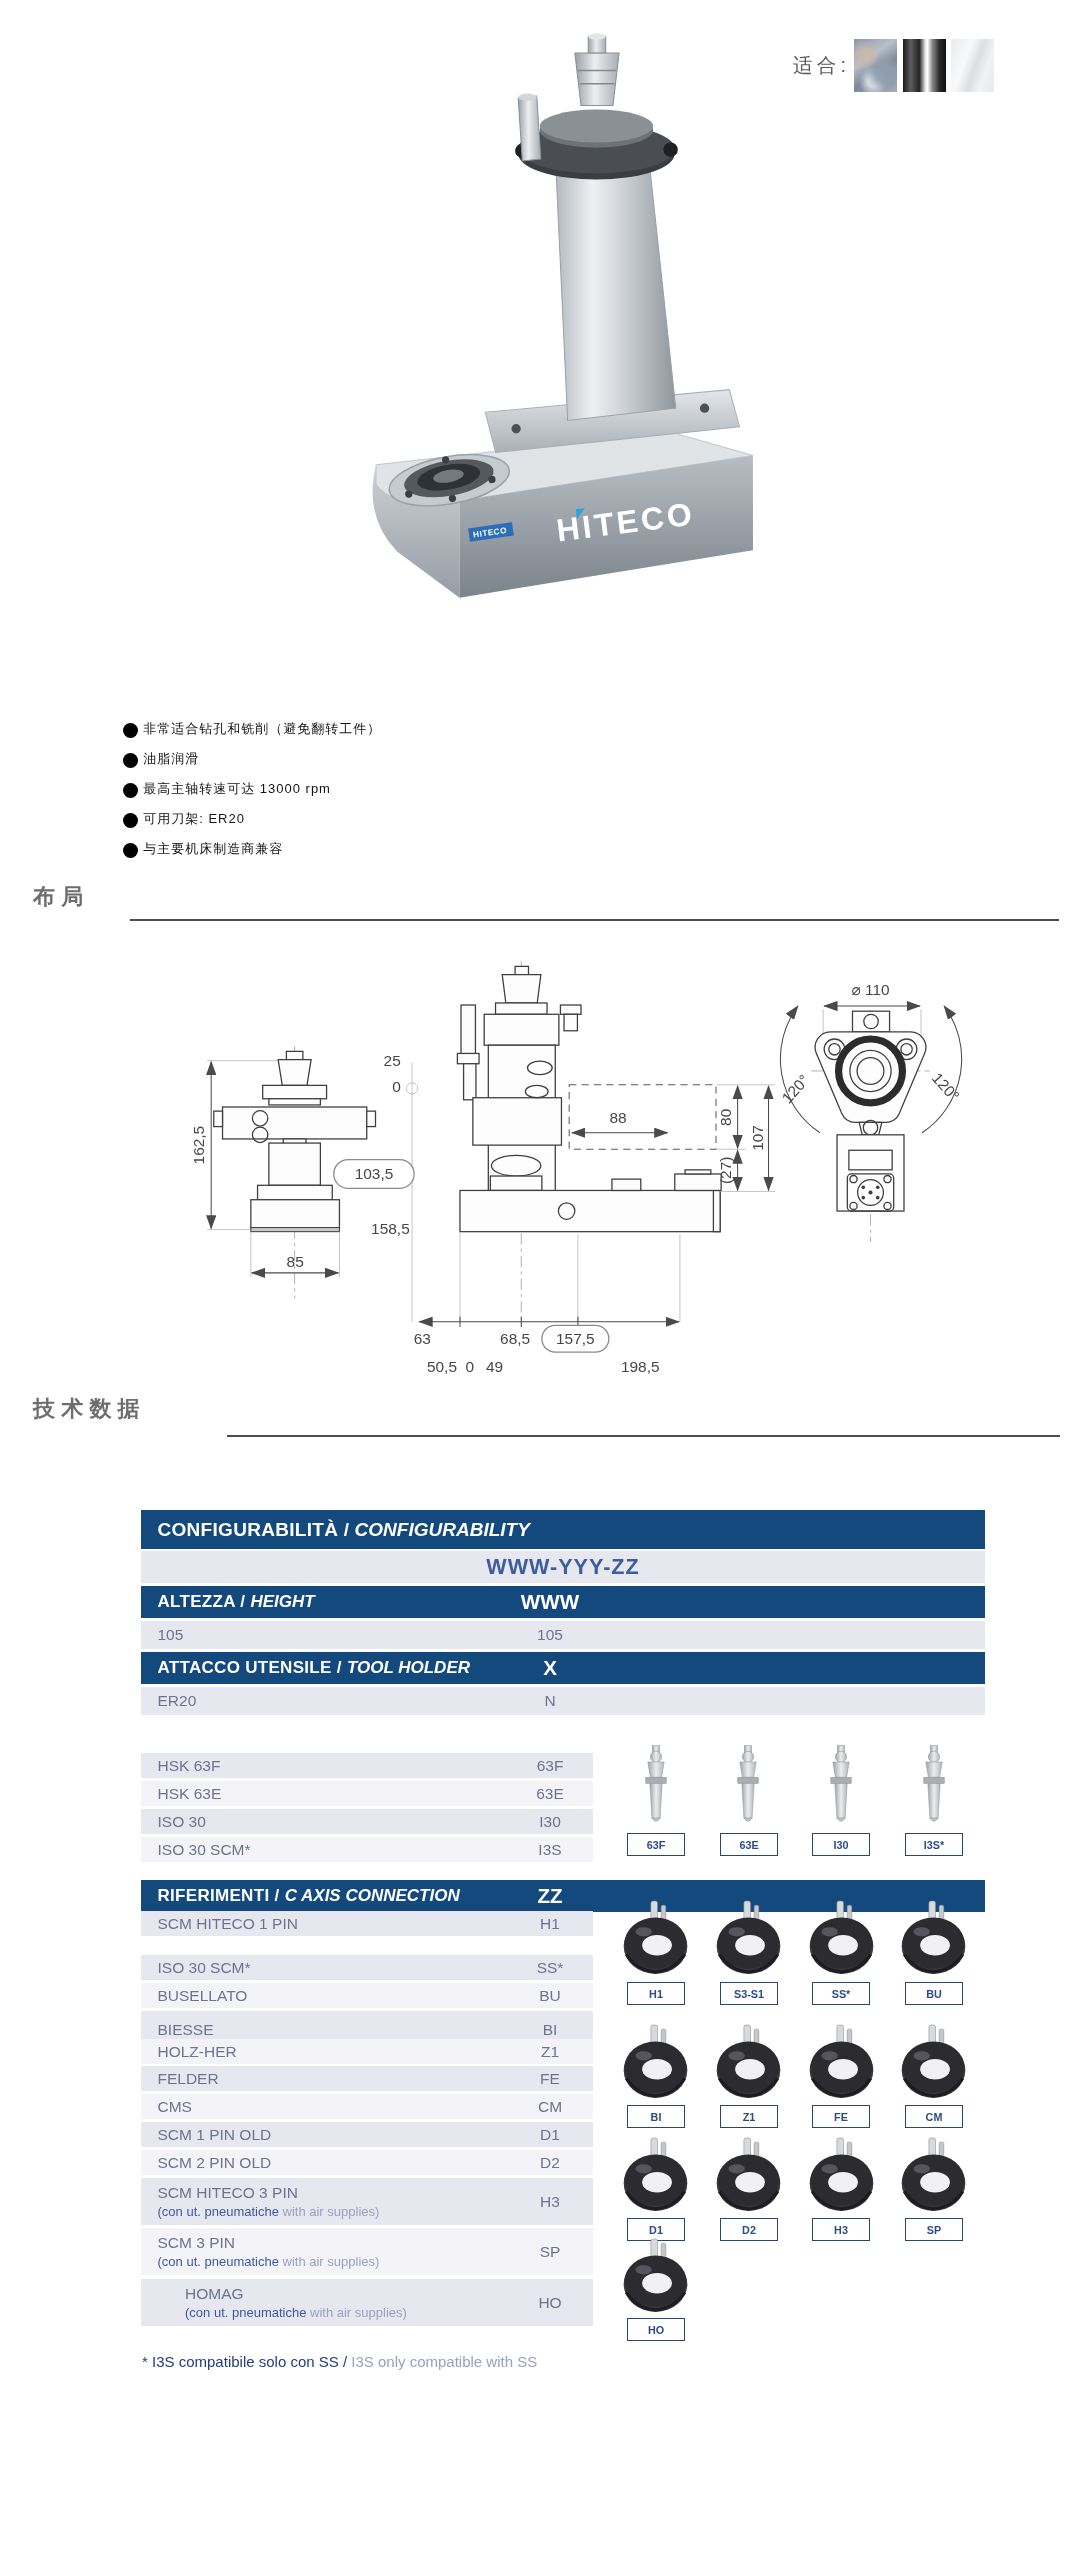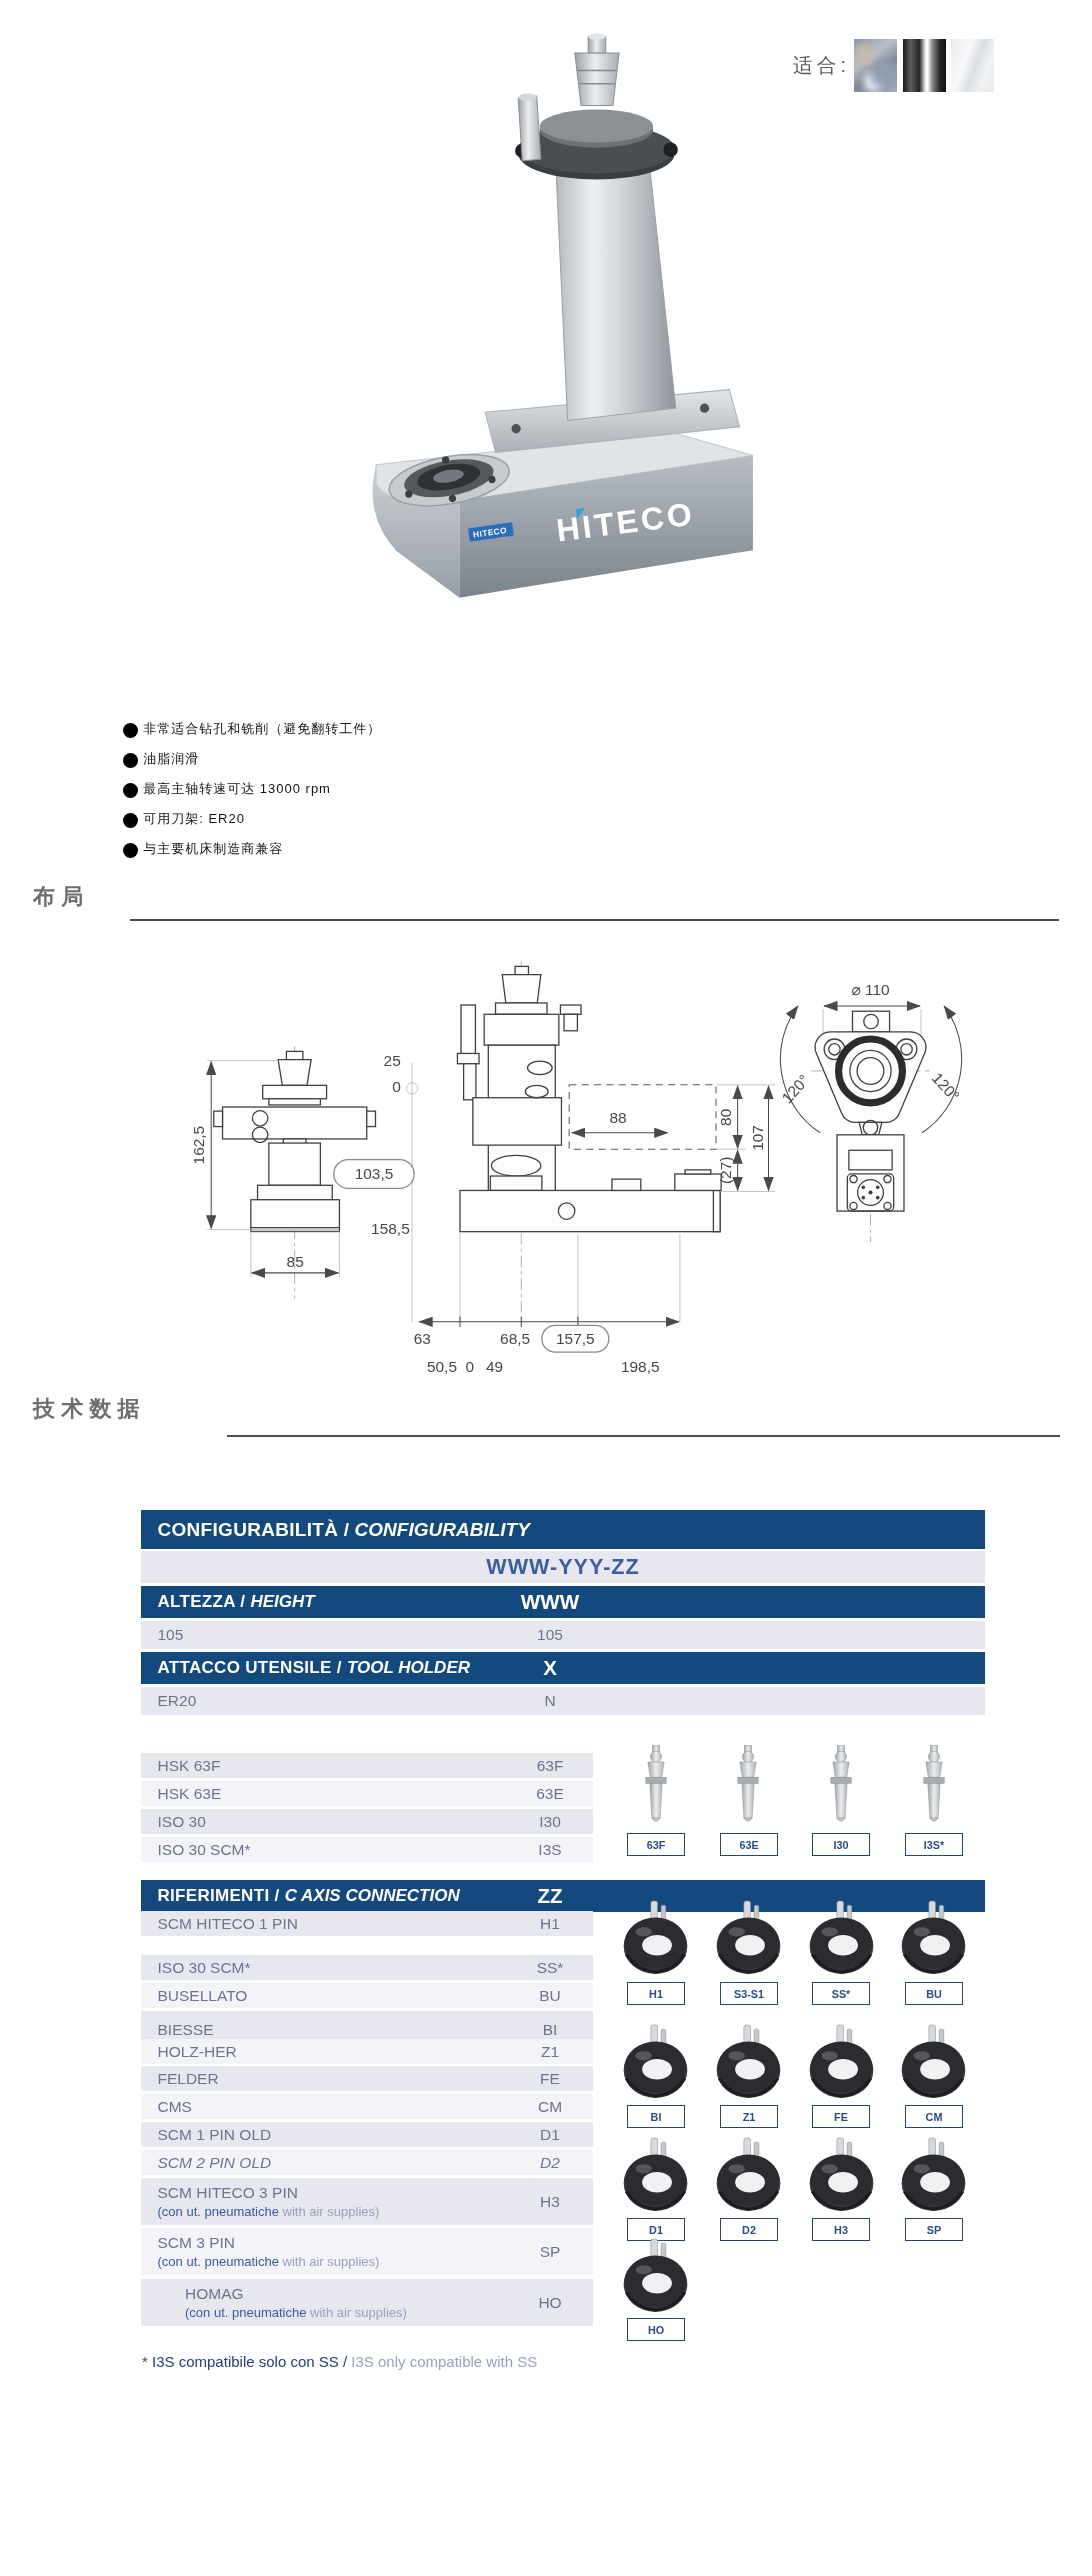--- a/index.html
+++ b/index.html
@@ -415,21 +415,21 @@
       <span class="val">FE</span>
     </div>
     <div class="row narrow alt" style="top:584px;height:25px;">
       <span>CMS</span>
       <span class="val">CM</span>
     </div>
     <div class="row narrow" style="top:612px;height:25px;">
       <span>SCM 1 PIN OLD</span>
       <span class="val">D1</span>
     </div>
-    <div class="row narrow alt" style="top:640px;height:25px;font-style:italic;">
+    <div class="row narrow alt" style="top:640px;height:25px;">
       <span>SCM 2 PIN OLD</span>
       <span class="val">D2</span>
     </div>
     <div class="row narrow tall" style="top:668px;height:47px;">
       <span>SCM HITECO 3 PIN</span>
       <span class="sub"><span class="s-it">(con ut. pneumatiche</span><span class="s-en"> with air supplies)</span></span>
       <span class="val">H3</span>
     </div>
     <div class="row narrow alt tall" style="top:718px;height:47px;">
       <span>SCM 3 PIN</span>

